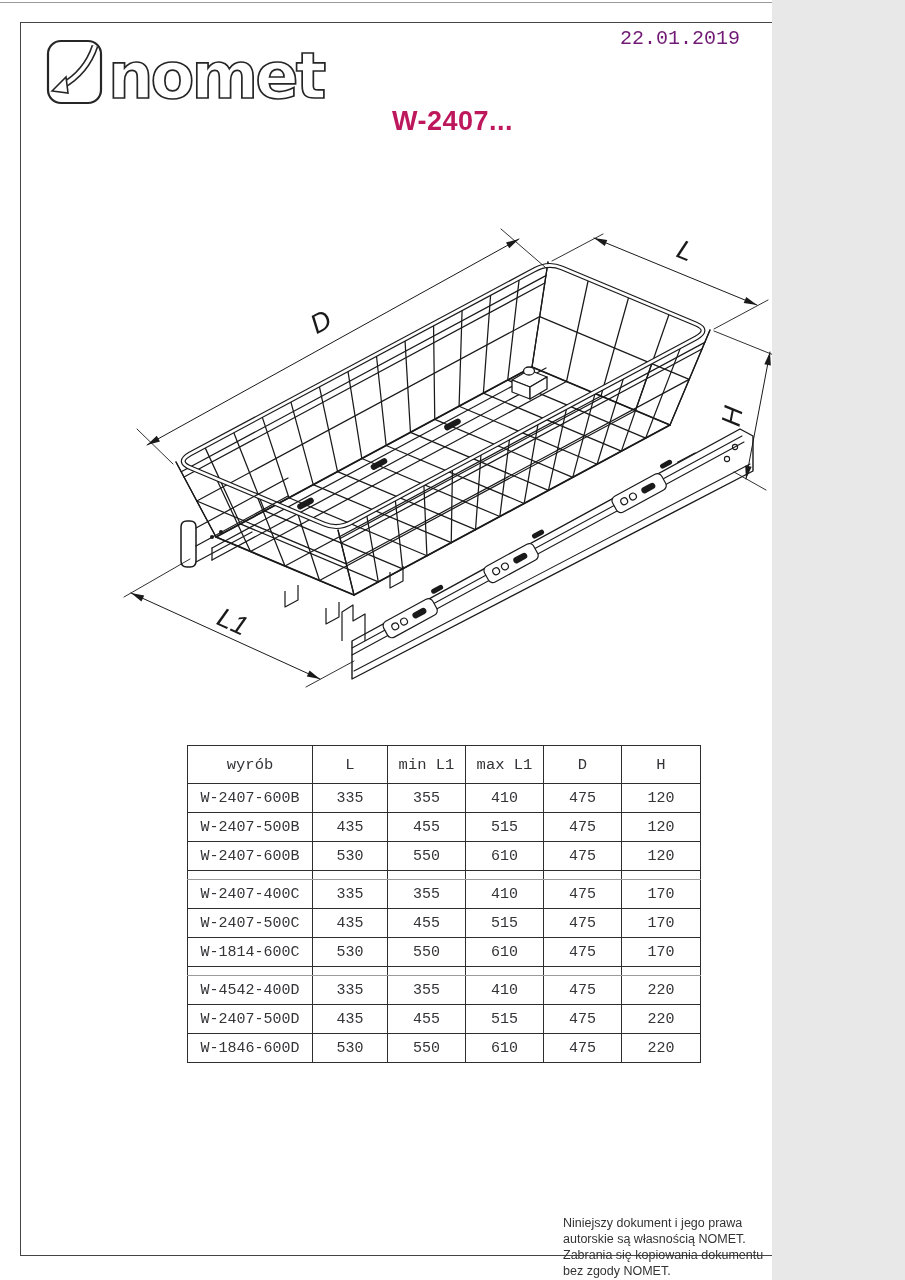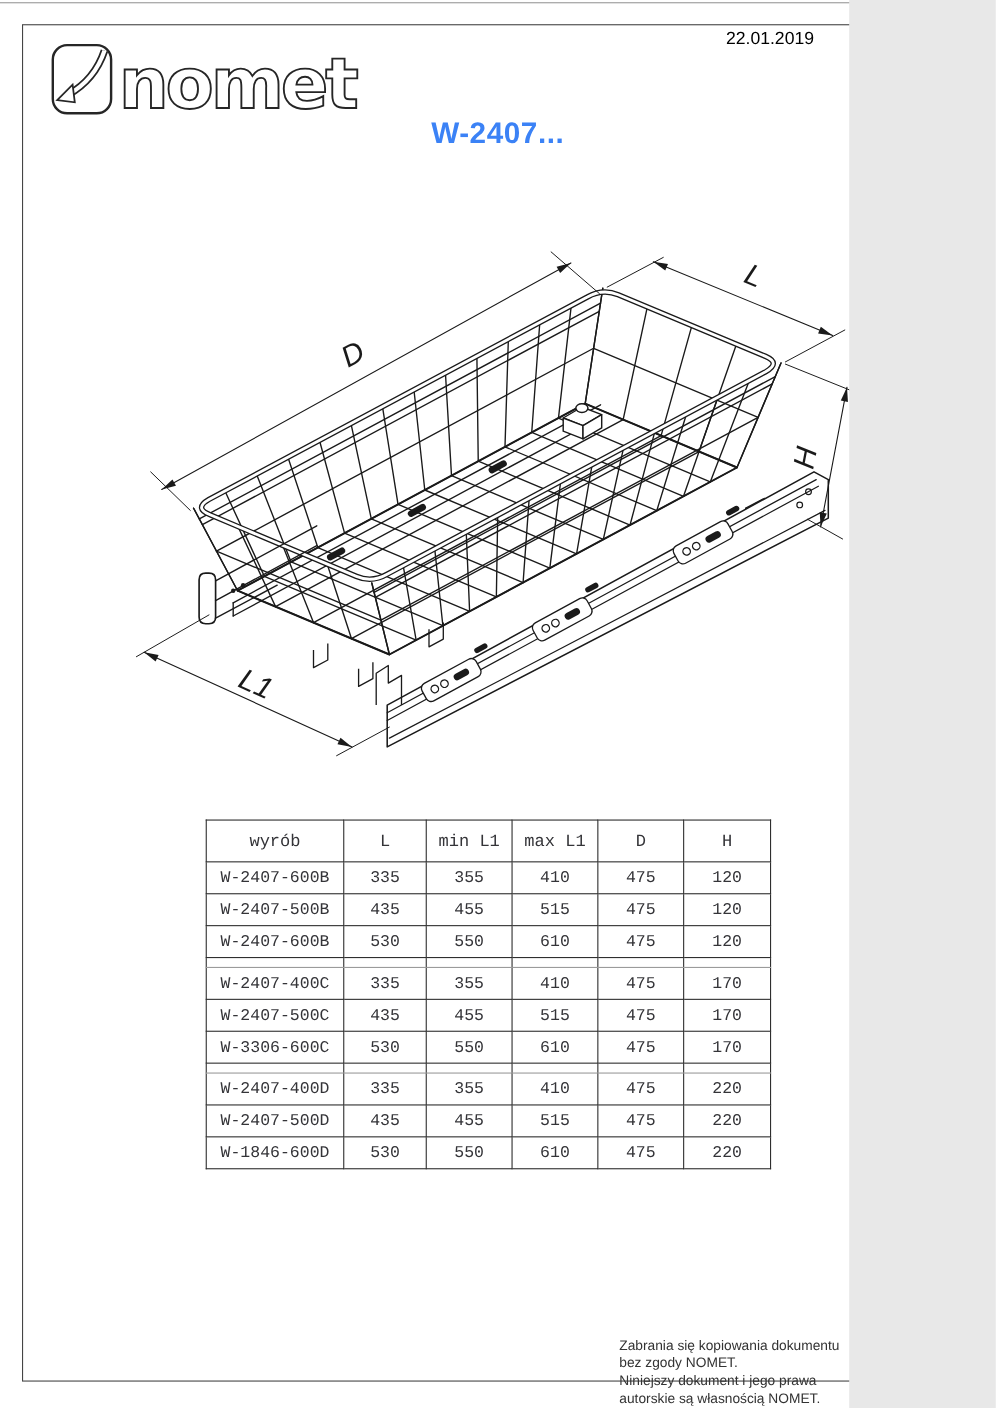--- a/index.html
+++ b/index.html
@@ -1,23 +1,23 @@
 <!DOCTYPE html>
 <html><head>
 <meta charset="utf-8">
 <style>
   html,body{margin:0;padding:0;background:#e8e8e8;}
   .page{position:relative;width:772px;height:1280px;background:#fff;overflow:hidden;
         font-family:"Liberation Sans",sans-serif;color:#1a1a1a;}
   .scanline{position:absolute;left:0;top:2px;width:905px;height:1px;background:#9a9a9a;}
   .frame{position:absolute;left:20px;top:22px;width:862px;height:1232px;border:1.5px solid #454545;}
   .logo{position:absolute;left:42px;top:34px;}
-  .date{position:absolute;right:32px;top:27px;font-size:16px;color:#000000;}
+  .date{position:absolute;right:32px;top:27px;font-size:20px;color:#701a75;font-family:Liberation Mono, monospace;}
   .title{position:absolute;left:0;top:106px;width:905px;text-align:center;
-         font-size:27px;font-weight:bold;letter-spacing:.5px;color:#3b82f6;}
+         font-size:27px;font-weight:bold;letter-spacing:.5px;color:#be185d;}
   svg.drawing{position:absolute;left:0;top:0;}
   .dim{font:italic 27px "Liberation Sans",sans-serif;fill:#1a1a1a;text-anchor:middle;}
   table.spec{position:absolute;left:187px;top:745px;border-collapse:collapse;table-layout:fixed;font-family:Liberation Mono, monospace;}
   .spec th,.spec td{border:1.4px solid #2e2e2e;text-align:center;vertical-align:middle;
         font-size:15px;font-weight:normal;color:#343438;padding:0;height:28px;}
   .spec thead th{height:37px;font-size:15.5px;}
   .spec tr.spacer td{height:8px;border-top:1.2px solid #9b9b9b;border-bottom:1.2px solid #9b9b9b;}
   .footer{position:absolute;left:563px;top:1215px;font-size:12.5px;line-height:16px;color:#333;}
 </style>
 </head>
@@ -252,37 +252,37 @@
         </tr>
         <tr>
           <td>W-2407-500C</td>
           <td>435</td>
           <td>455</td>
           <td>515</td>
           <td>475</td>
           <td>170</td>
         </tr>
         <tr>
-          <td>W-3306-600C</td>
+          <td>W-1814-600C</td>
           <td>530</td>
           <td>550</td>
           <td>610</td>
           <td>475</td>
           <td>170</td>
         </tr>
         <tr class="spacer">
           <td></td>
           <td></td>
           <td></td>
           <td></td>
           <td></td>
           <td></td>
         </tr>
         <tr>
-          <td>W-2407-400D</td>
+          <td>W-4542-400D</td>
           <td>335</td>
           <td>355</td>
           <td>410</td>
           <td>475</td>
           <td>220</td>
         </tr>
         <tr>
           <td>W-2407-500D</td>
           <td>435</td>
           <td>455</td>
@@ -295,16 +295,16 @@
           <td>530</td>
           <td>550</td>
           <td>610</td>
           <td>475</td>
           <td>220</td>
         </tr>
       </tbody>
   </table>
 
   <div class="footer">
+    <div>Niniejszy dokument i jego prawa autorskie są własnością NOMET.</div>
     <div>Zabrania się kopiowania dokumentu bez zgody NOMET.</div>
-    <div>Niniejszy dokument i jego prawa autorskie są własnością NOMET.</div>
   </div>
 </div>
 
 </body></html>

